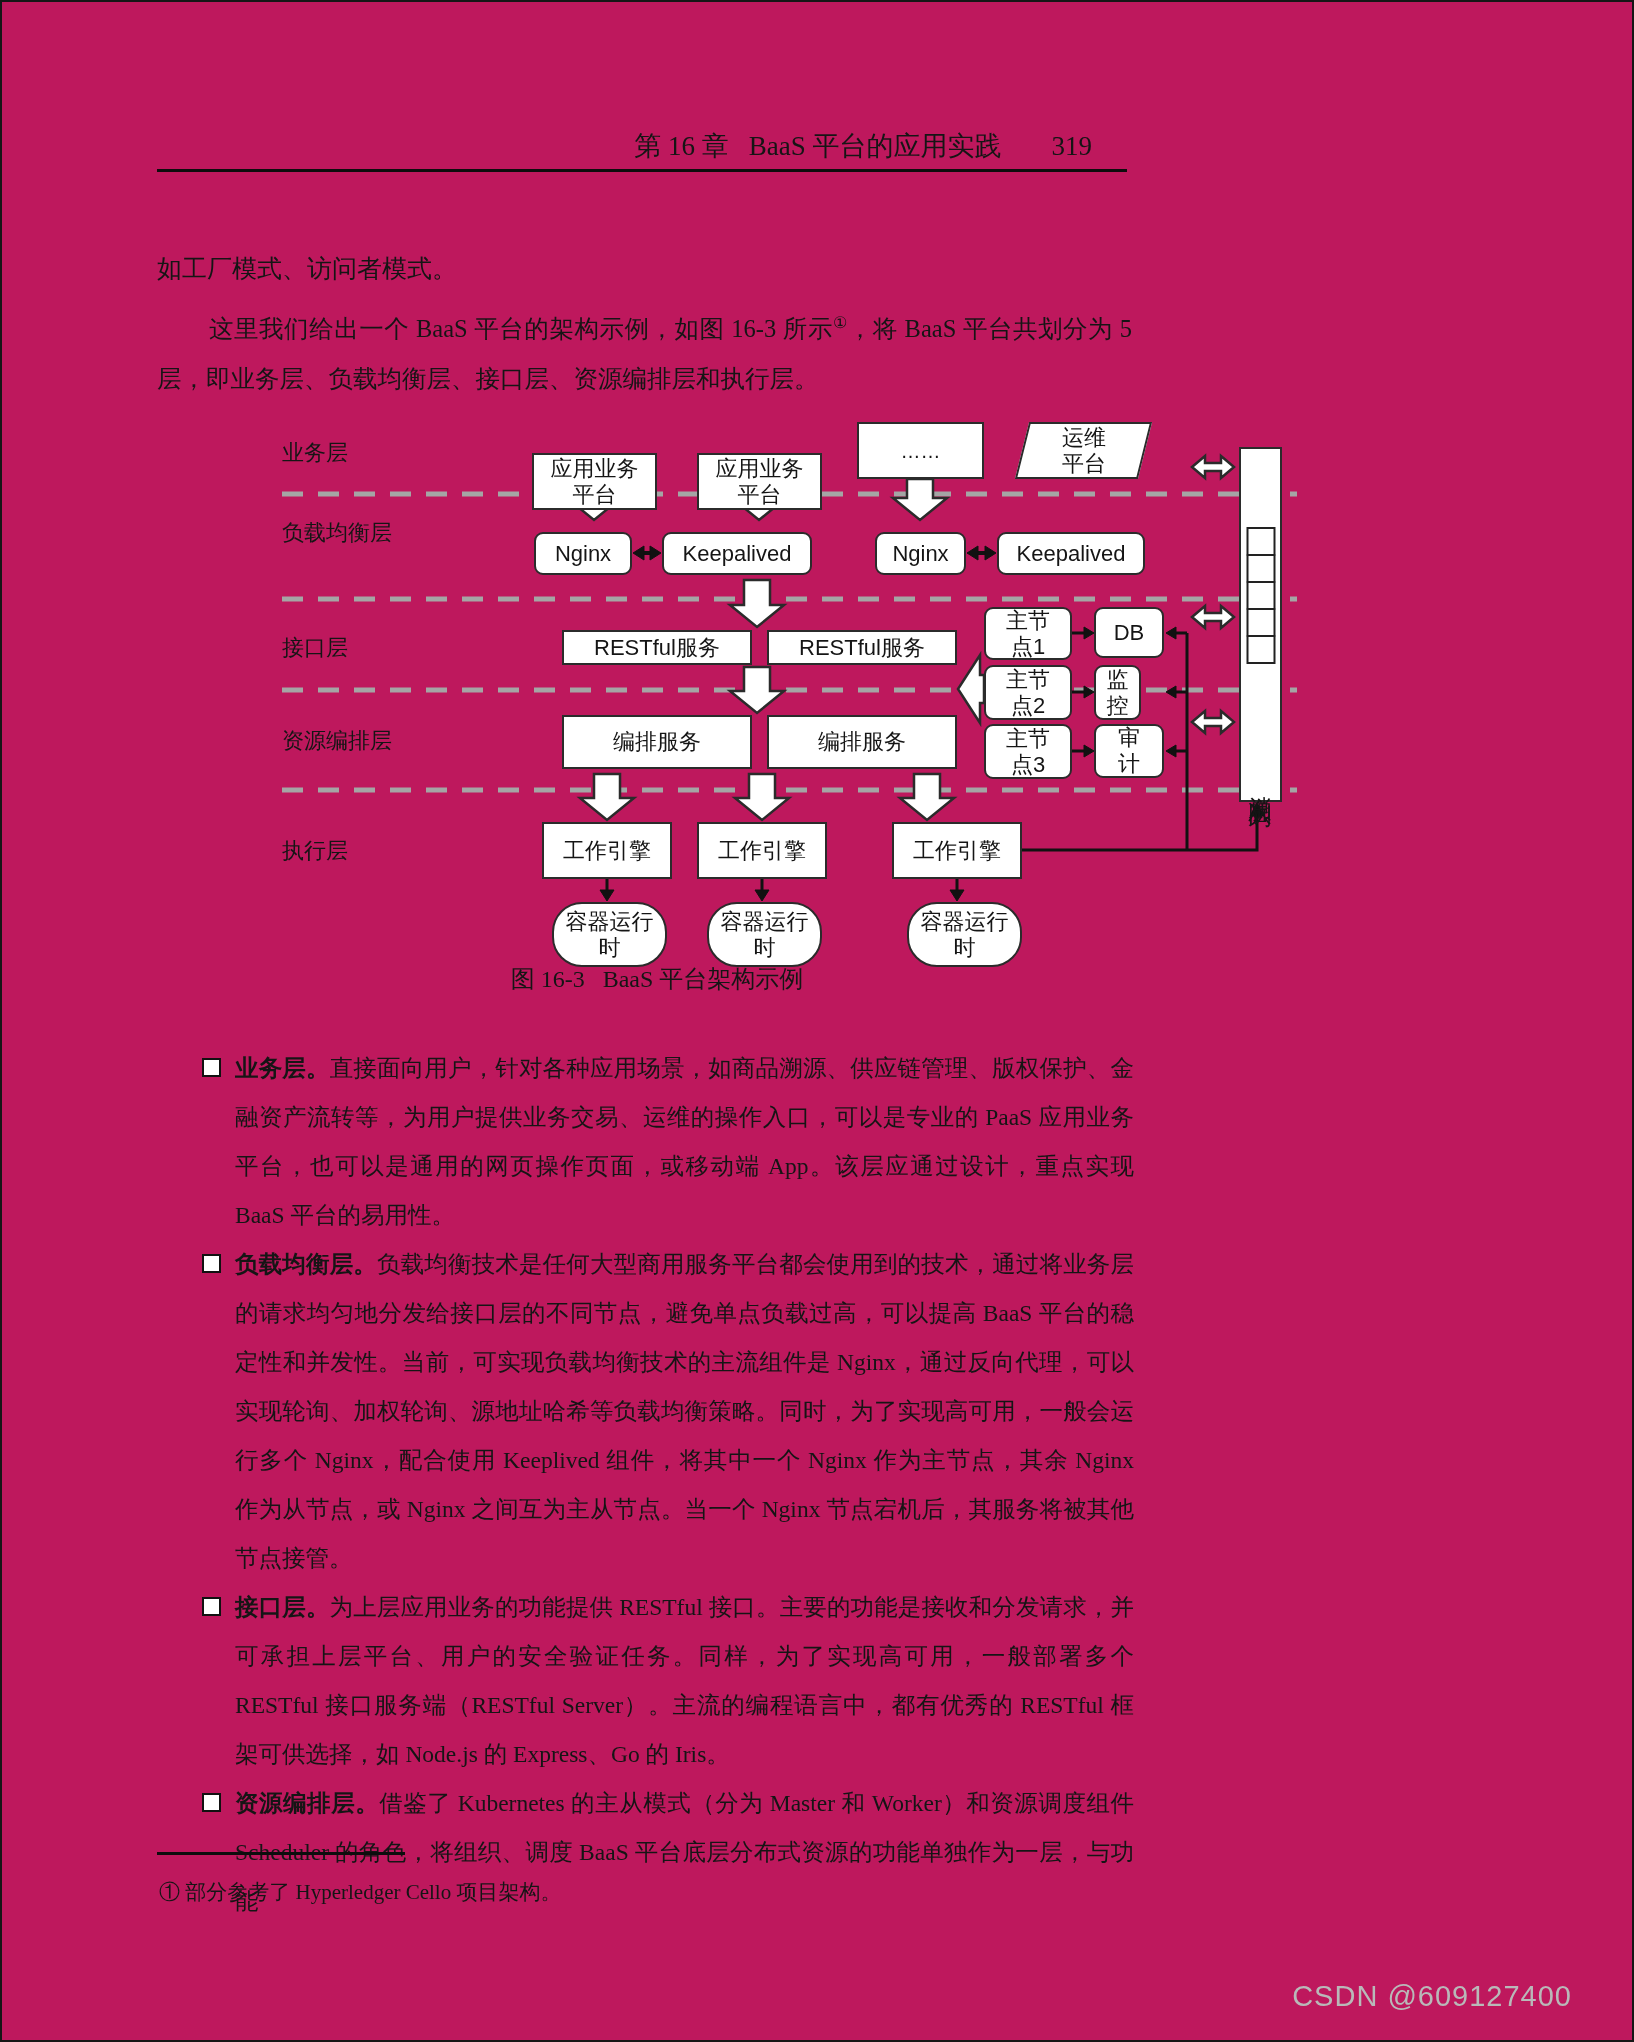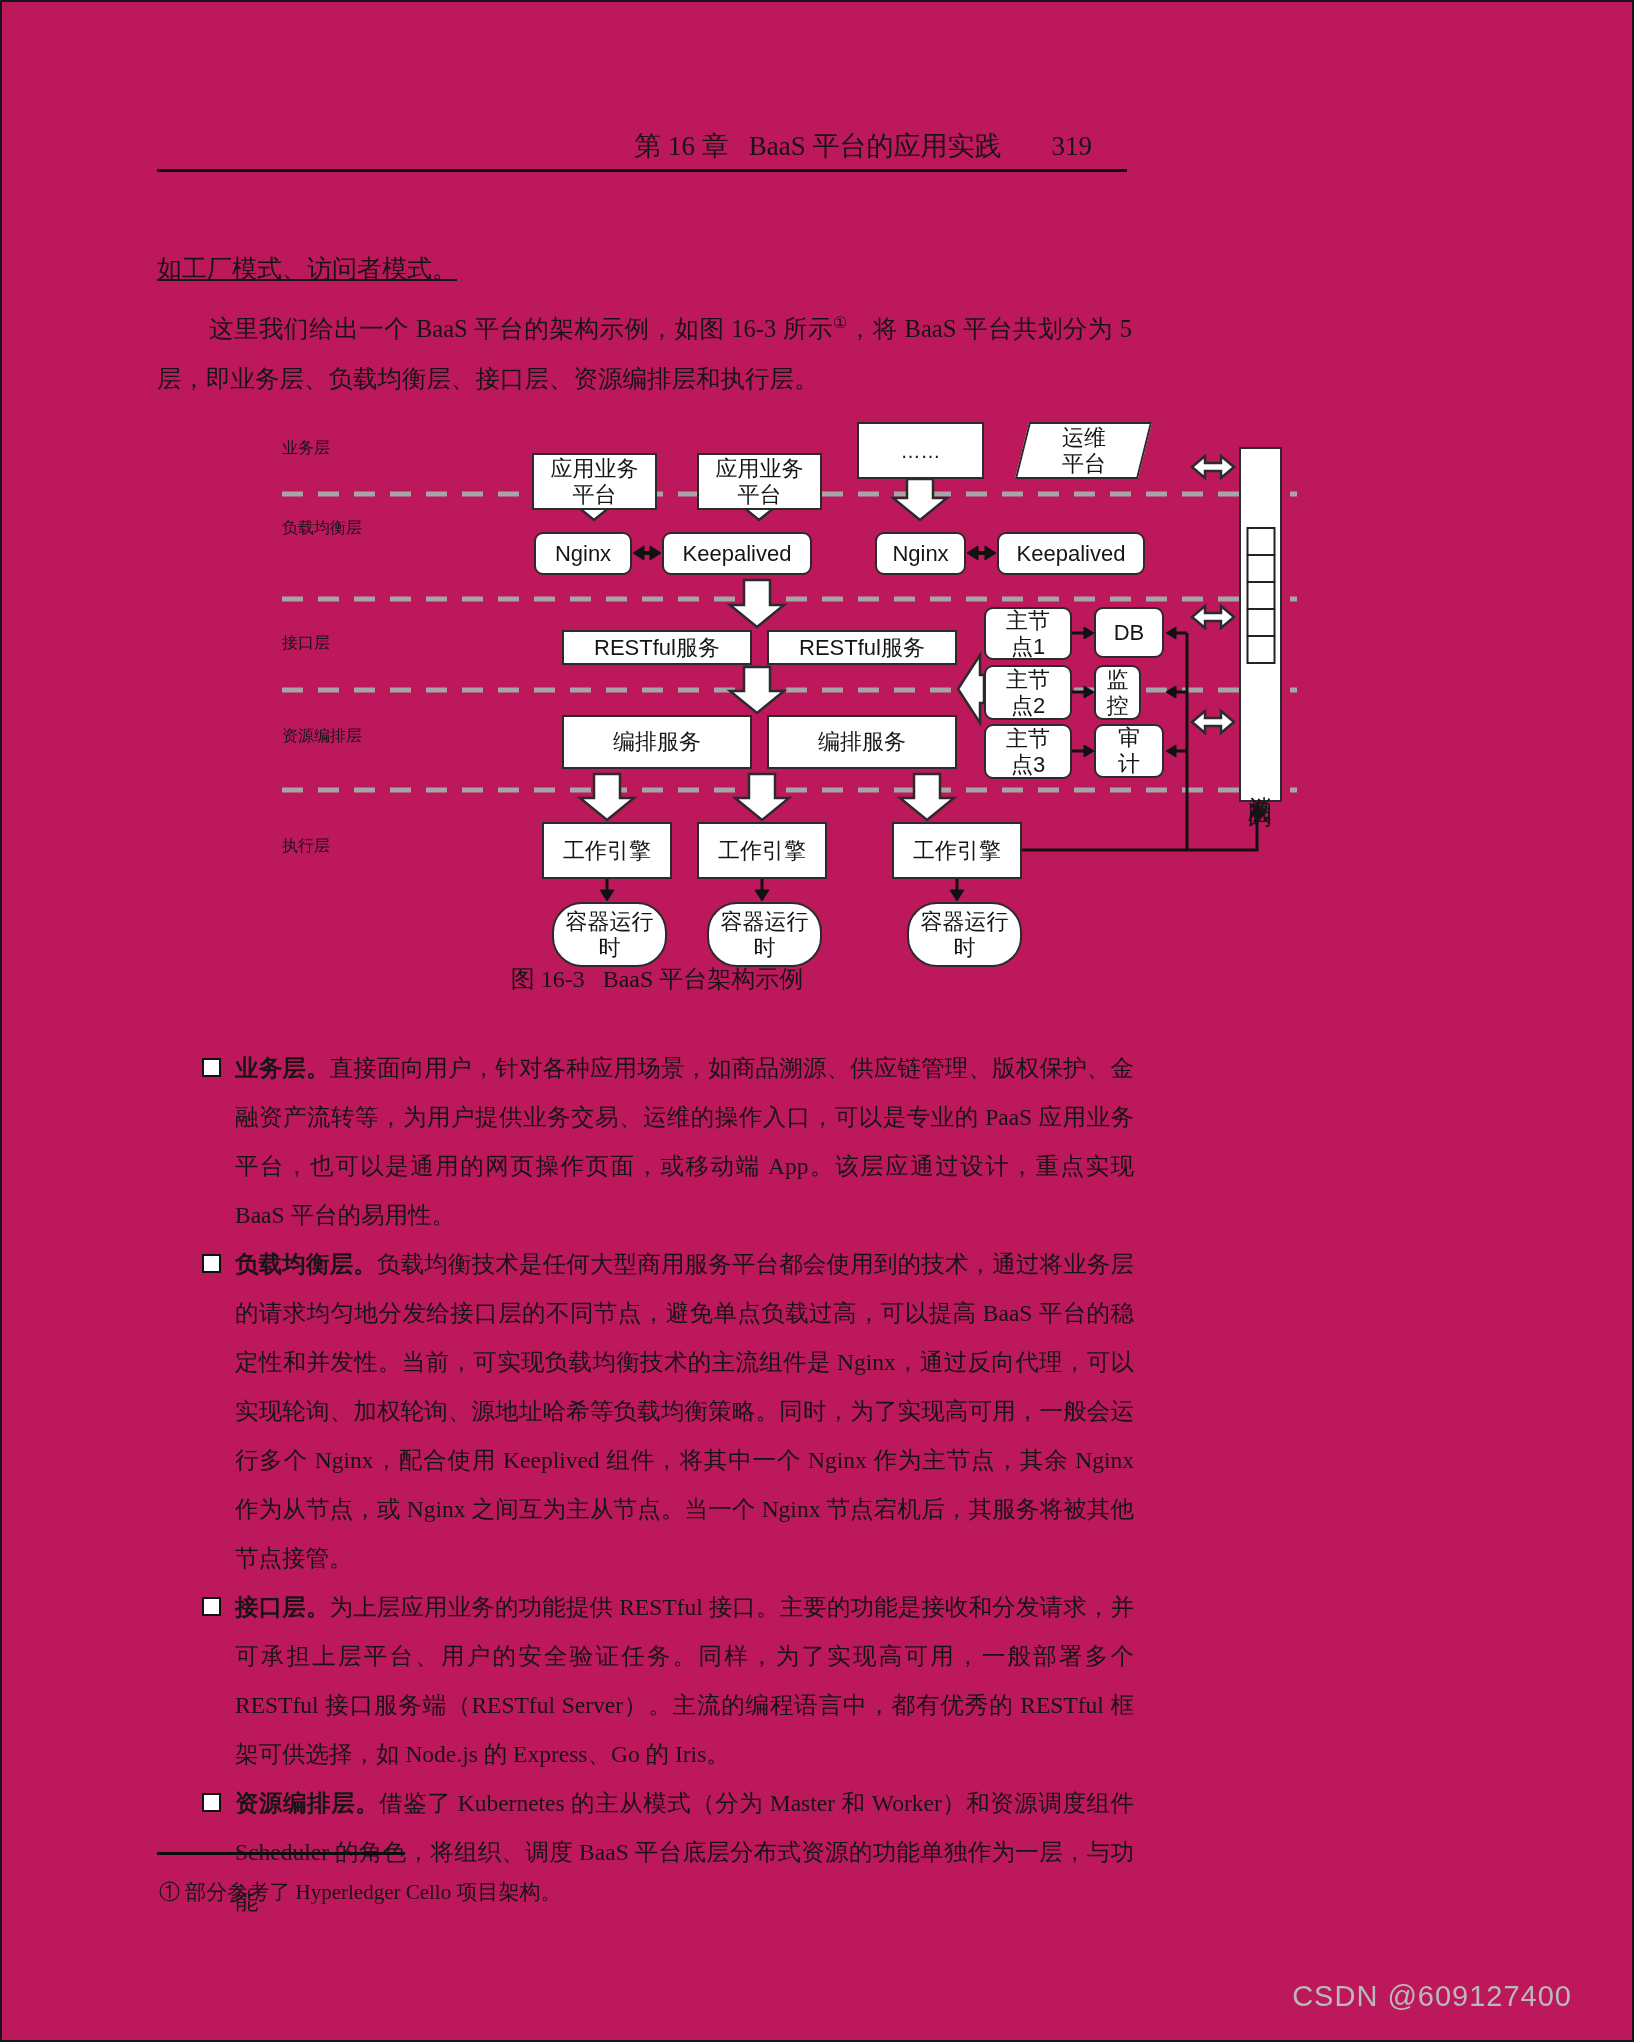--- a/index.html
+++ b/index.html
@@ -8,35 +8,35 @@
 
   
   .hdr{position:absolute;top:126px;left:400px;width:690px;text-align:right;font-size:27px;white-space:nowrap;}
   .hdr .t{margin-left:20px;}
   .hdr .pg{margin-left:50px;}
   .rule{position:absolute;background:#0d0d0d;}
   #rule-top{top:167px;left:155px;width:970px;height:3px;}
   #rule-foot{top:1850px;left:155px;width:248px;height:3px;}
 
   
-  .p1{position:absolute;top:250px;left:155px;font-size:25px;text-decoration:underline;}
+  .p1{position:absolute;top:250px;left:155px;font-size:25px;}
   .p2{position:absolute;top:296px;left:155px;width:975px;font-size:24.5px;line-height:50px;
       text-align:justify;text-indent:52px;}
   .p2 sup{font-size:16px;}
 
   
   .diagram{position:absolute;left:270px;top:415px;width:1030px;height:580px;
            font-family:"Liberation Sans",sans-serif;}
   .diagram svg{position:absolute;left:0;top:0;z-index:1;}
   .node{position:absolute;display:flex;align-items:center;justify-content:center;text-align:center;
         background:#fff;border:2.5px solid #2b2b2b;box-sizing:border-box;font-size:22px;
         line-height:26px;z-index:2;}
   .rounded{border-radius:9px;}
   .stadium{border-radius:30px;}
-  .layerlbl{position:absolute;left:10px;width:150px;font-size:16px;z-index:2;}
+  .layerlbl{position:absolute;left:10px;width:150px;font-size:22px;z-index:2;}
   .skew{transform:skewX(-14deg);}
   .unskew{transform:skewX(14deg);width:60px;}
   .padded{padding:0 12px;margin-top:31px;}
   .pad-master{padding:0 15px;}
   .pad-one{padding:0 21px;}
   .pad-rt{padding:8px 5px;}
   .mq{z-index:2;}
   .mq-cells{position:absolute;top:78px;left:50%;transform:translateX(-50%);z-index:3;}
   .mq-cell{width:25px;height:25px;border:2px solid #222;background:#fff;margin-top:-2px;}
   .mq-cell:first-child{margin-top:0;}

